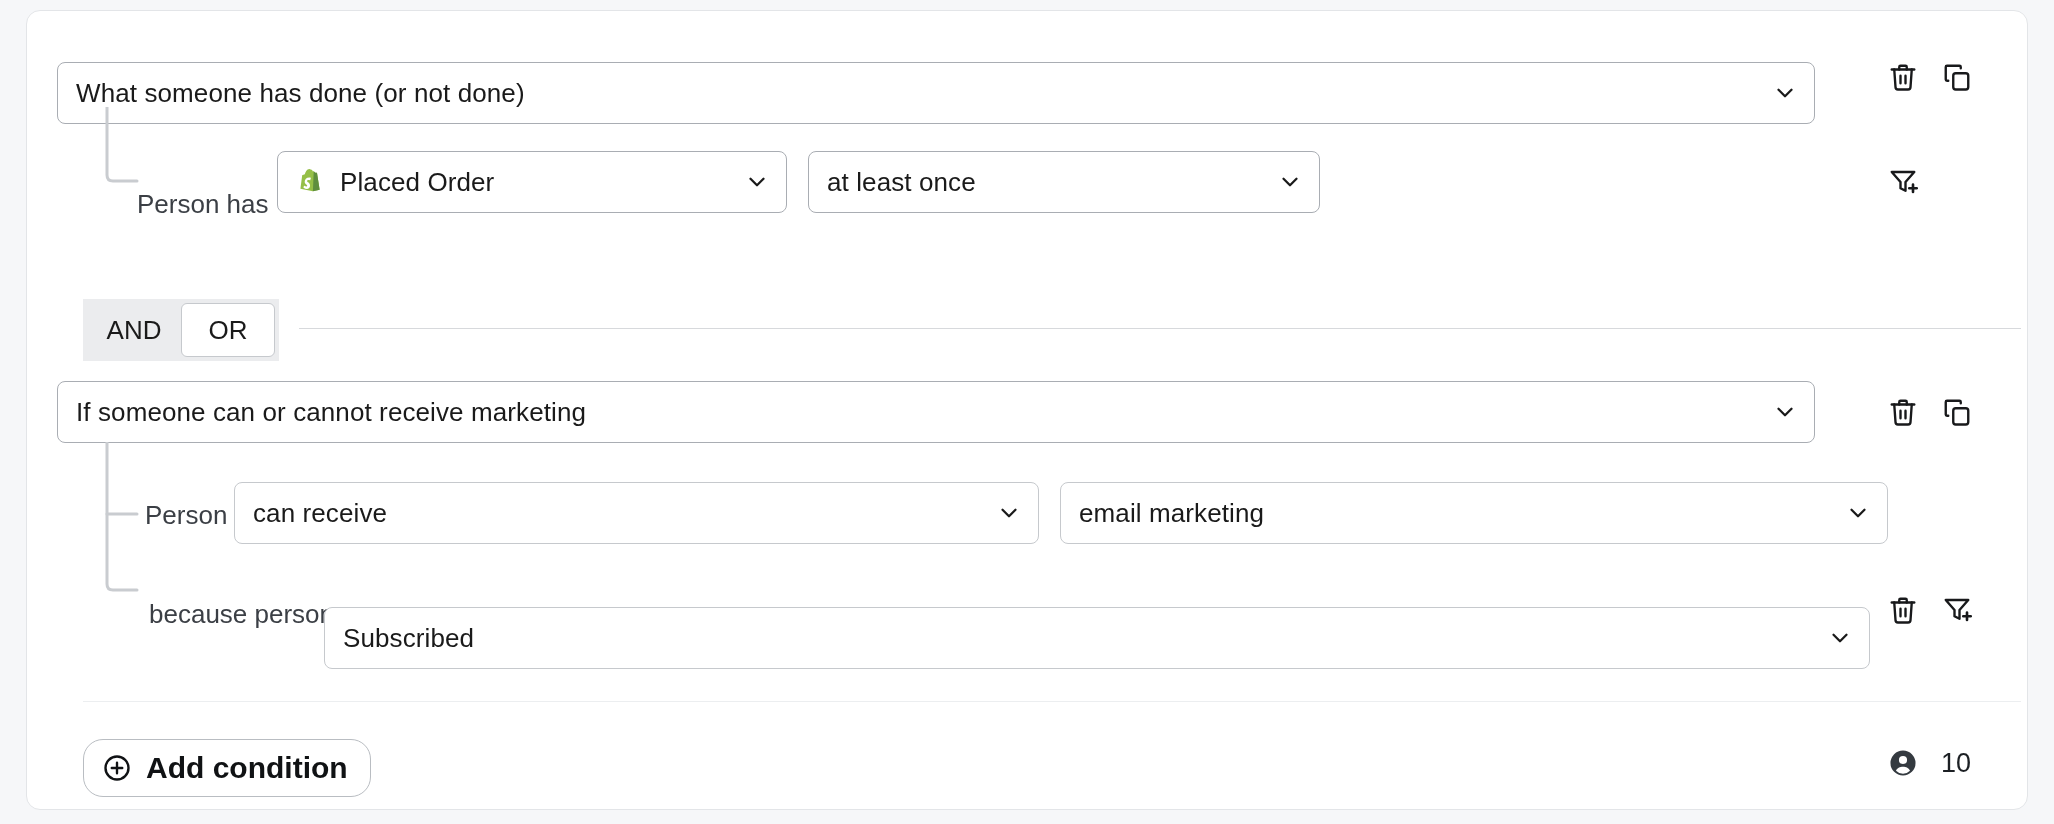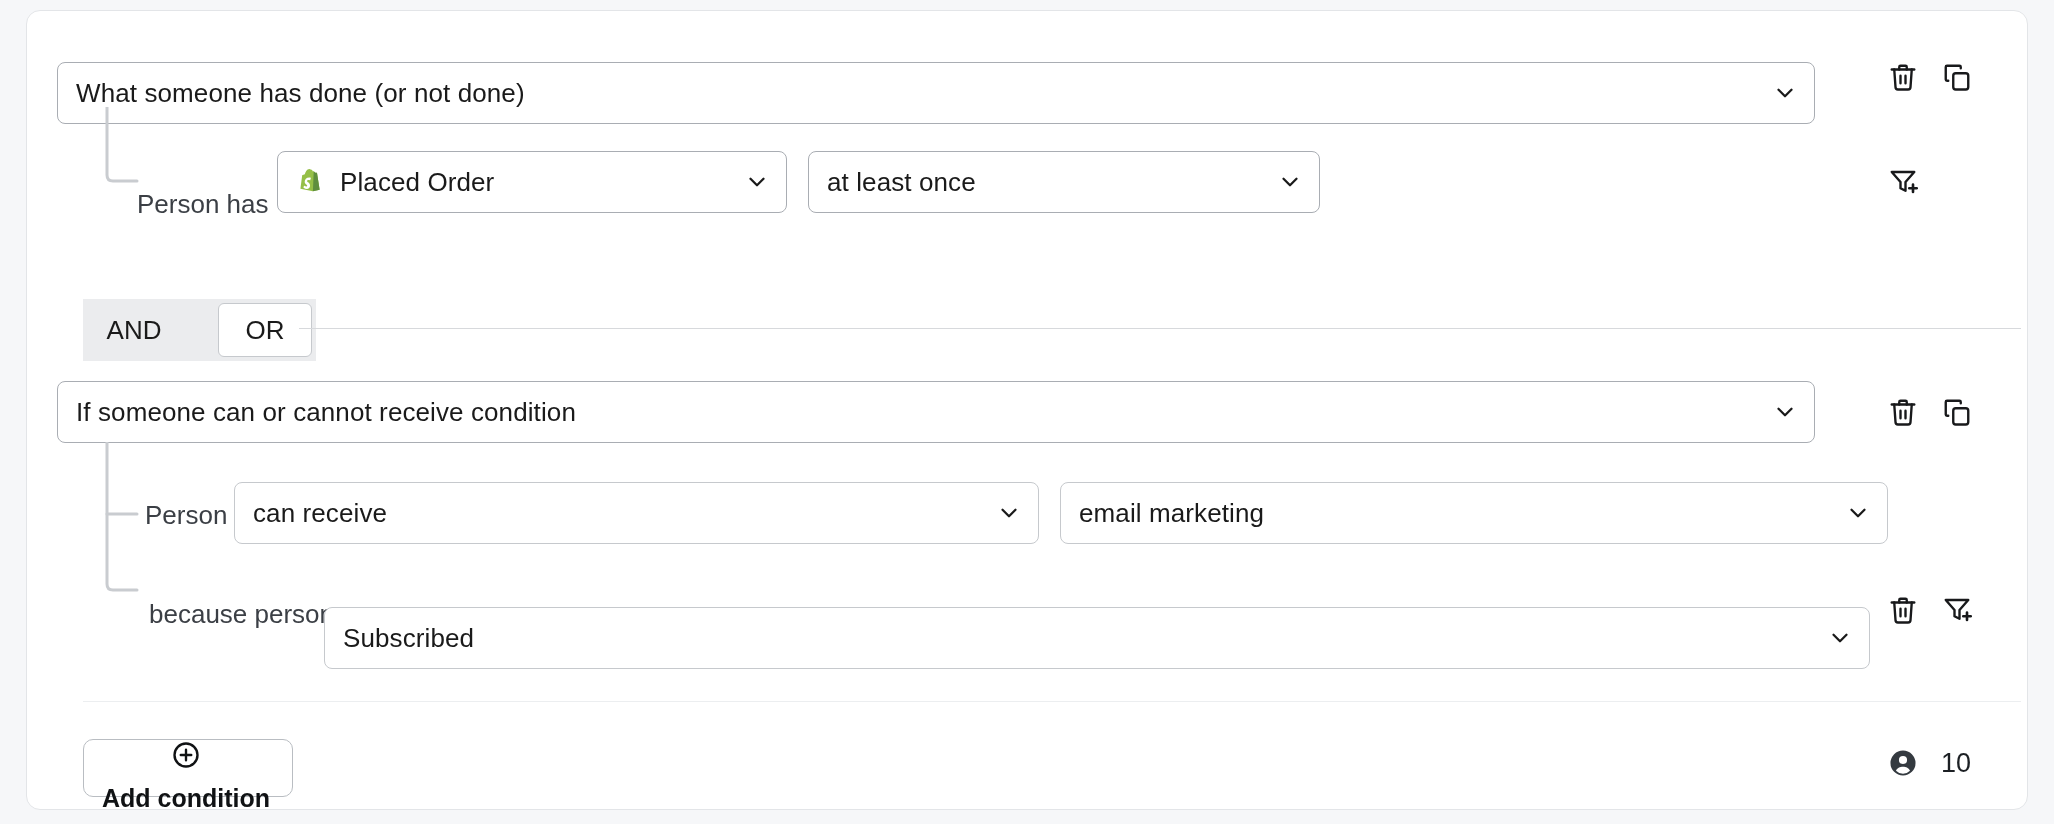--- a/index.html
+++ b/index.html
@@ -127,21 +127,20 @@
     justify-content: center;
     font-size: 26px;
     color: #1a1a1a;
     border-radius: 6px;
     cursor: pointer;
     border: 1px solid transparent;
   }
   .andor .seg.active {
     background: #ffffff;
     border: 1px solid #c6c9cd;
-    margin-left: 37px;
   }
 
   .andor-rule {
     position: absolute;
     left: 272px;
     top: 317px;
     width: 1722px;
     height: 1px;
     background: #d7d9dc;
   }
@@ -160,27 +159,26 @@
     position: absolute;
     left: 56px;
     top: 728px;
     height: 58px;
     padding: 0 22px 0 18px;
     display: flex;
     align-items: center;
     gap: 14px;
     background: #ffffff;
     border: 1px solid #b9bdc2;
-    border-radius: 10px;
-    font-size: 25px;
+    border-radius: 20px;
+    font-size: 30px;
     font-weight: bold;
     color: #101214;
     cursor: pointer;
     white-space: nowrap;
-    flex-direction: column;
   }
 
   .people-count {
     position: absolute;
     right: 56px;
     top: 736px;
     display: flex;
     align-items: center;
     gap: 22px;
     font-size: 27px;
@@ -260,21 +258,21 @@
       </svg>
     </button>
 
     <div class="andor">
       <div class="seg">AND</div>
       <div class="seg active">OR</div>
     </div>
     <div class="andor-rule"></div>
 
     <div class="select" style="left:30px; top:370px; width:1758px; height:62px;">
-      <span class="sel-text">If someone can or cannot receive condition</span>
+      <span class="sel-text">If someone can or cannot receive marketing</span>
       <span class="chev">
         <svg width="26" height="26" viewBox="0 0 24 24" fill="none" stroke="#1a1a1a" stroke-width="2.1" stroke-linecap="round" stroke-linejoin="round">
           <polyline points="6 9 12 15 18 9"></polyline>
         </svg>
       </span>
     </div>
 
     <button class="icon-btn" style="left:1856px; top:381px;">
       <svg width="30" height="30" viewBox="0 0 24 24" fill="none" stroke="#18191b" stroke-width="1.9" stroke-linecap="round" stroke-linejoin="round">
         <polyline points="3 6 5 6 21 6"></polyline>

